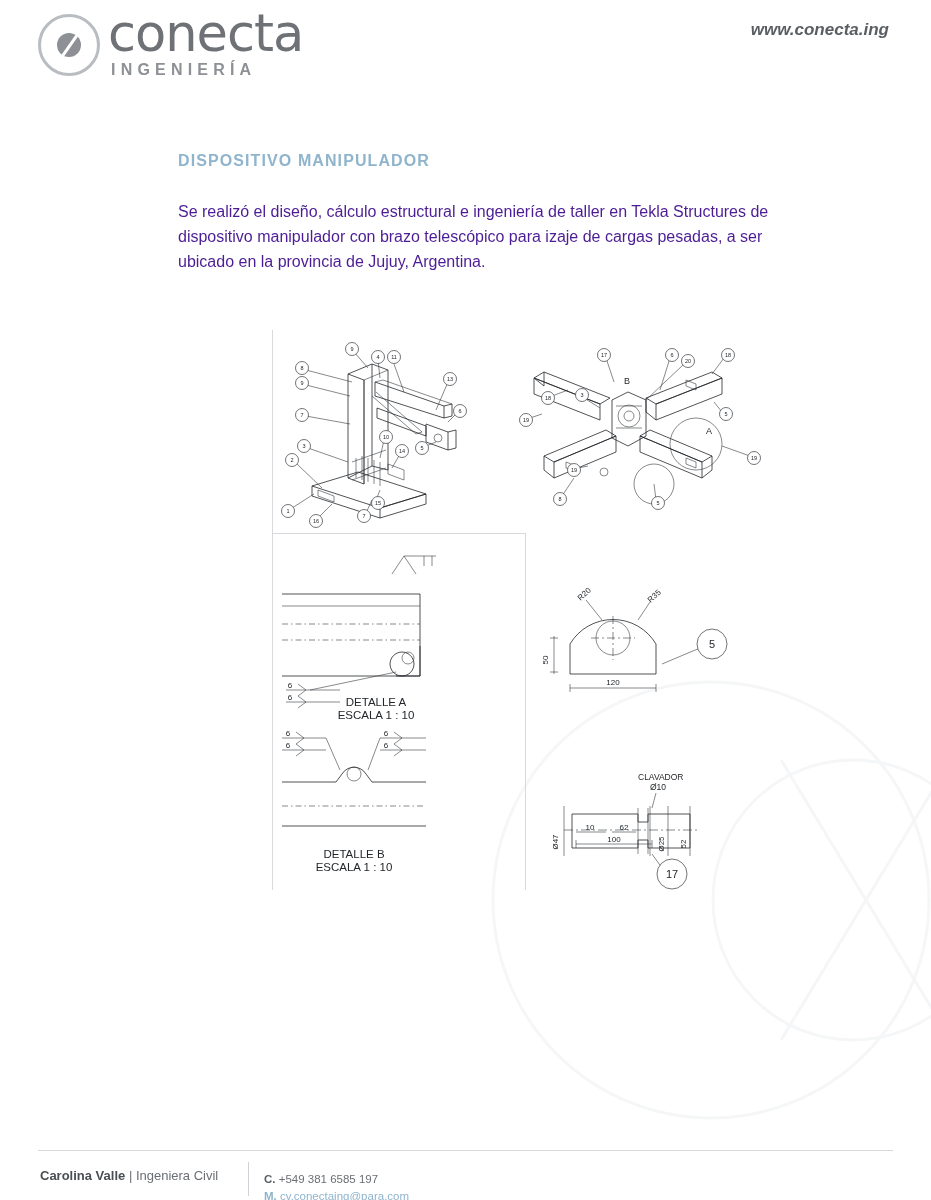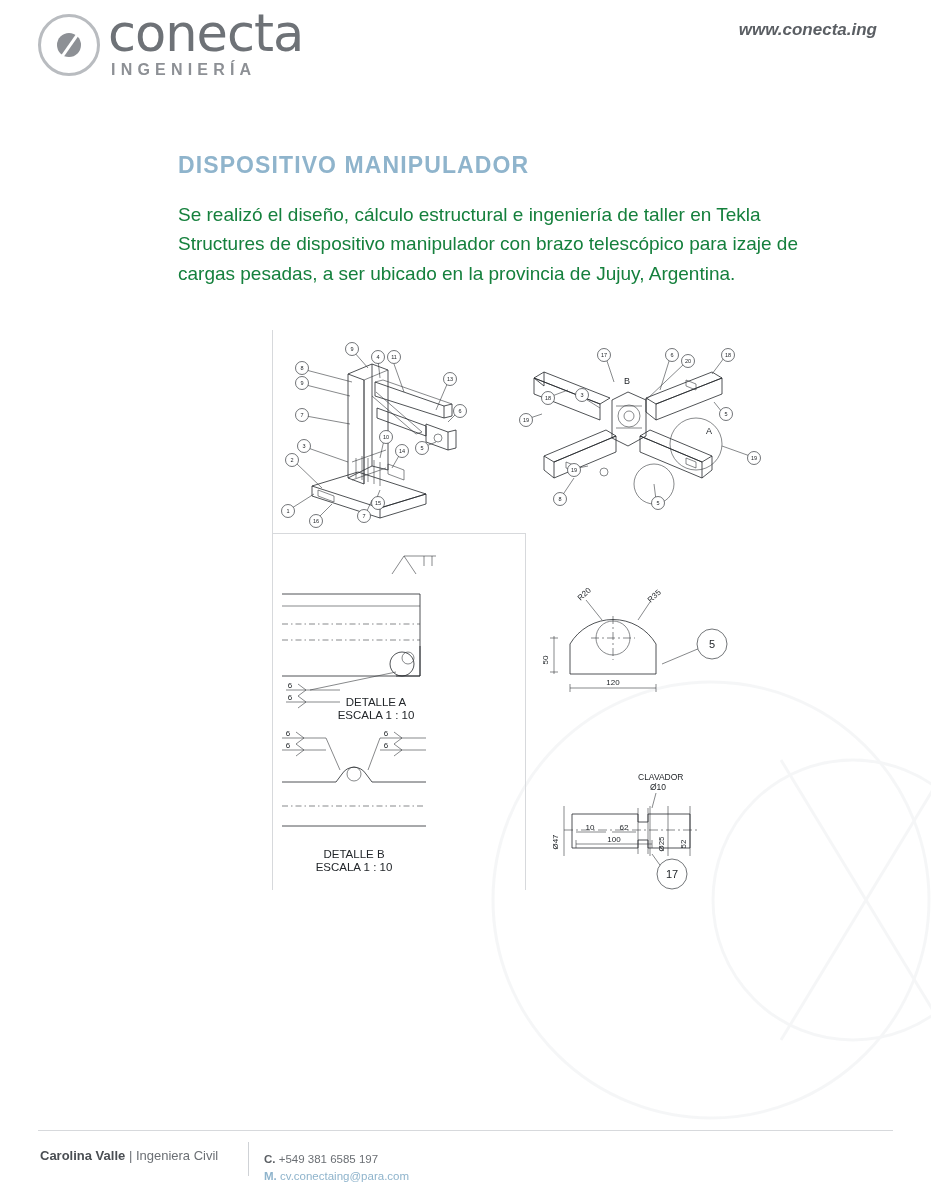--- a/index.html
+++ b/index.html
@@ -74,47 +74,47 @@
   .logo-sub {
     font-size: 16px;
     letter-spacing: 5.2px;
     color: #8d9095;
     margin-top: 3px;
     margin-left: 3px;
     font-weight: 700;
   }
   .site-url {
     position: absolute;
-    right: 54px;
+    right: 42px;
     top: 20px;
     font-size: 17px;
     font-style: italic;
     font-weight: bold;
     color: #5a5e63;
   }
 
   
   .content { position: absolute; top: 0; left: 0; right: 0; bottom: 0; }
   .section-title {
     position: absolute;
     left: 178px;
     top: 152px;
-    font-size: 23px;
+    font-size: 16px;
     font-weight: bold;
     letter-spacing: 1.1px;
     color: #8fb4cc;
   }
   .body-text {
     position: absolute;
     left: 178px;
     top: 200px;
     width: 640px;
-    font-size: 19px;
+    font-size: 16px;
     line-height: 1.55;
-    color: #15803d;
+    color: #4c1d95;
   }
 
   
   .drawings {
     position: absolute;
     left: 272px;
     top: 330px;
     width: 500px;
     height: 580px;
   }
@@ -131,21 +131,21 @@
   .bal { fill: #ffffff; stroke: #35393d; stroke-width: 0.7; }
   .baltxt { font-family: "Liberation Sans", sans-serif; font-size: 5.5px; fill: #23272b; text-anchor: middle; dominant-baseline: central; }
   .dimtxt { font-family: "Liberation Sans", sans-serif; font-size: 8px; fill: #23272b; text-anchor: middle; }
   .lbl { font-family: "Liberation Sans", sans-serif; font-size: 9px; fill: #23272b; }
   .cap { font-family: "Liberation Sans", sans-serif; font-size: 11.5px; fill: #23272b; text-anchor: middle; }
 
   
   .footer {
     position: absolute;
     left: 0; right: 0; bottom: 0;
-    height: 70px;
+    height: 50px;
   }
   .footer-line {
     position: absolute;
     left: 38px; right: 38px; top: 0;
     height: 1px;
     background: #d7d9dc;
   }
   .footer-name {
     position: absolute;
     left: 40px; top: 18px;

